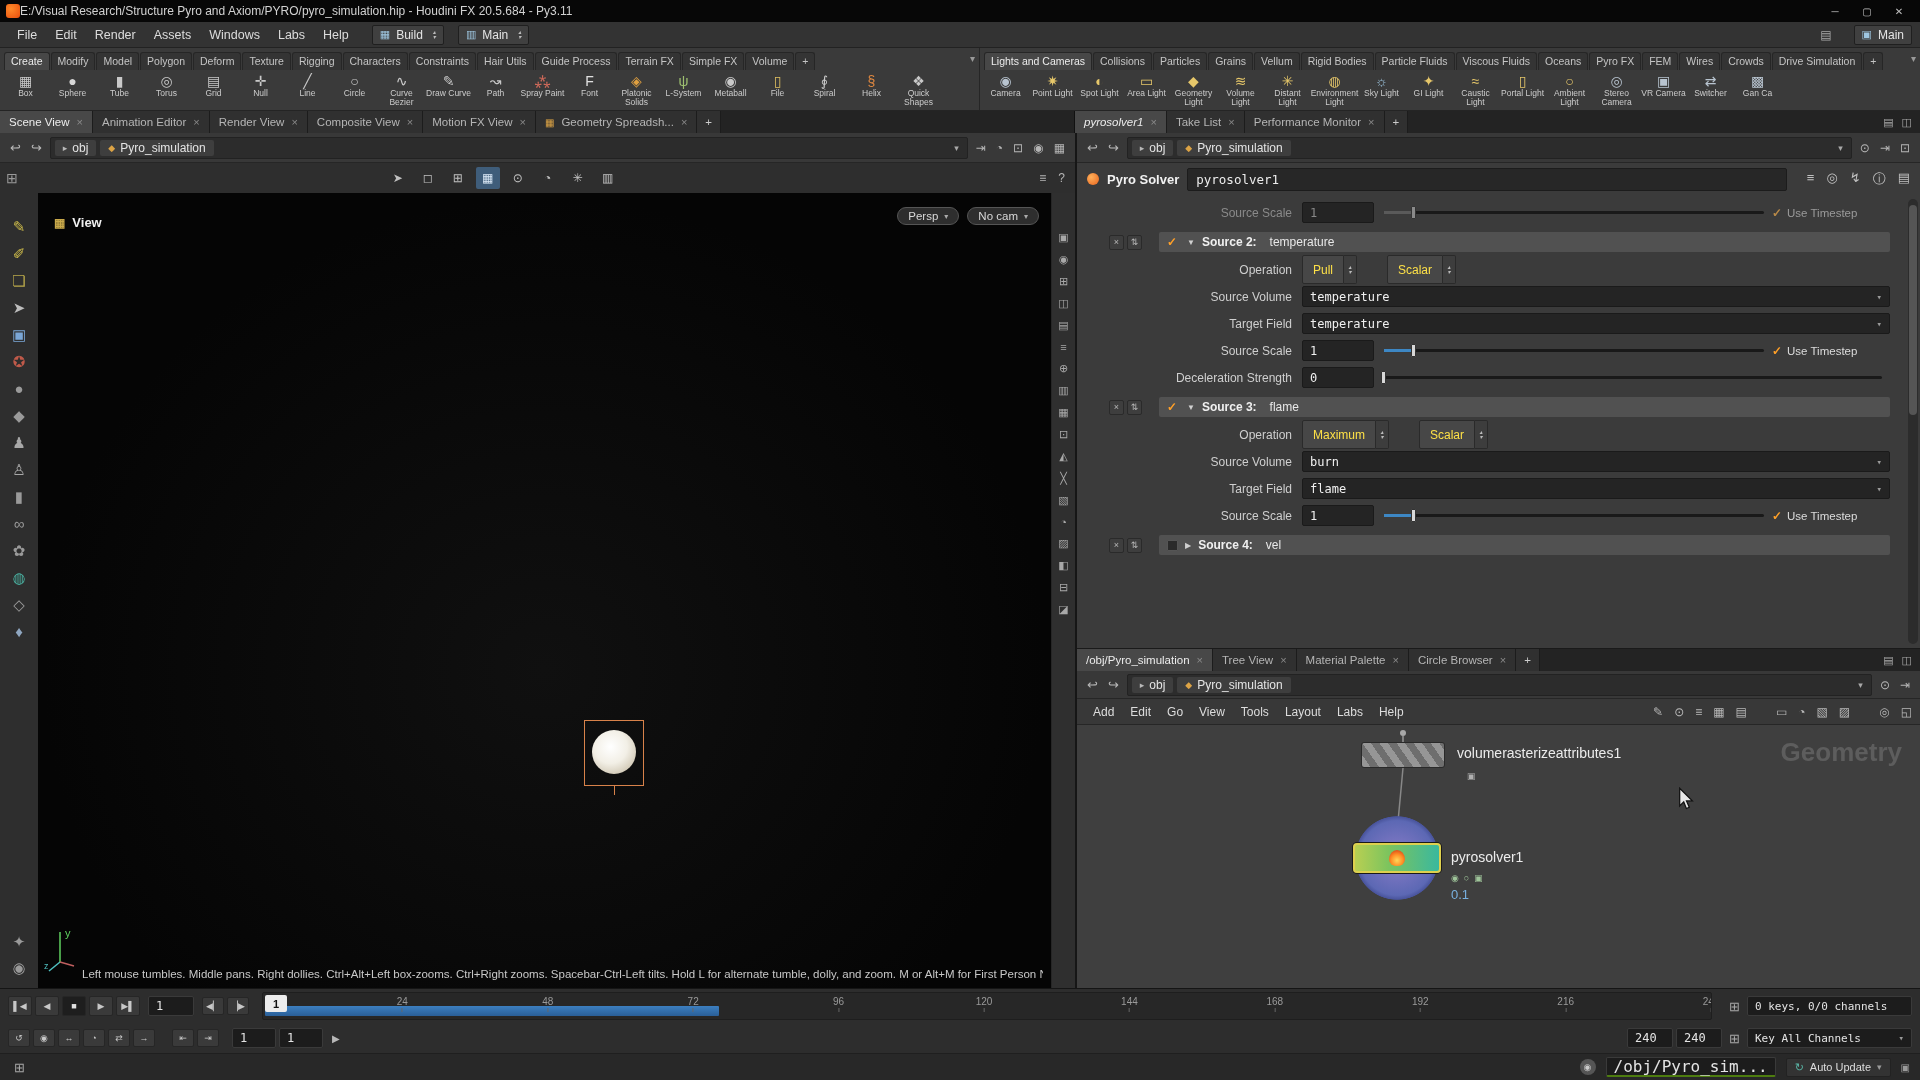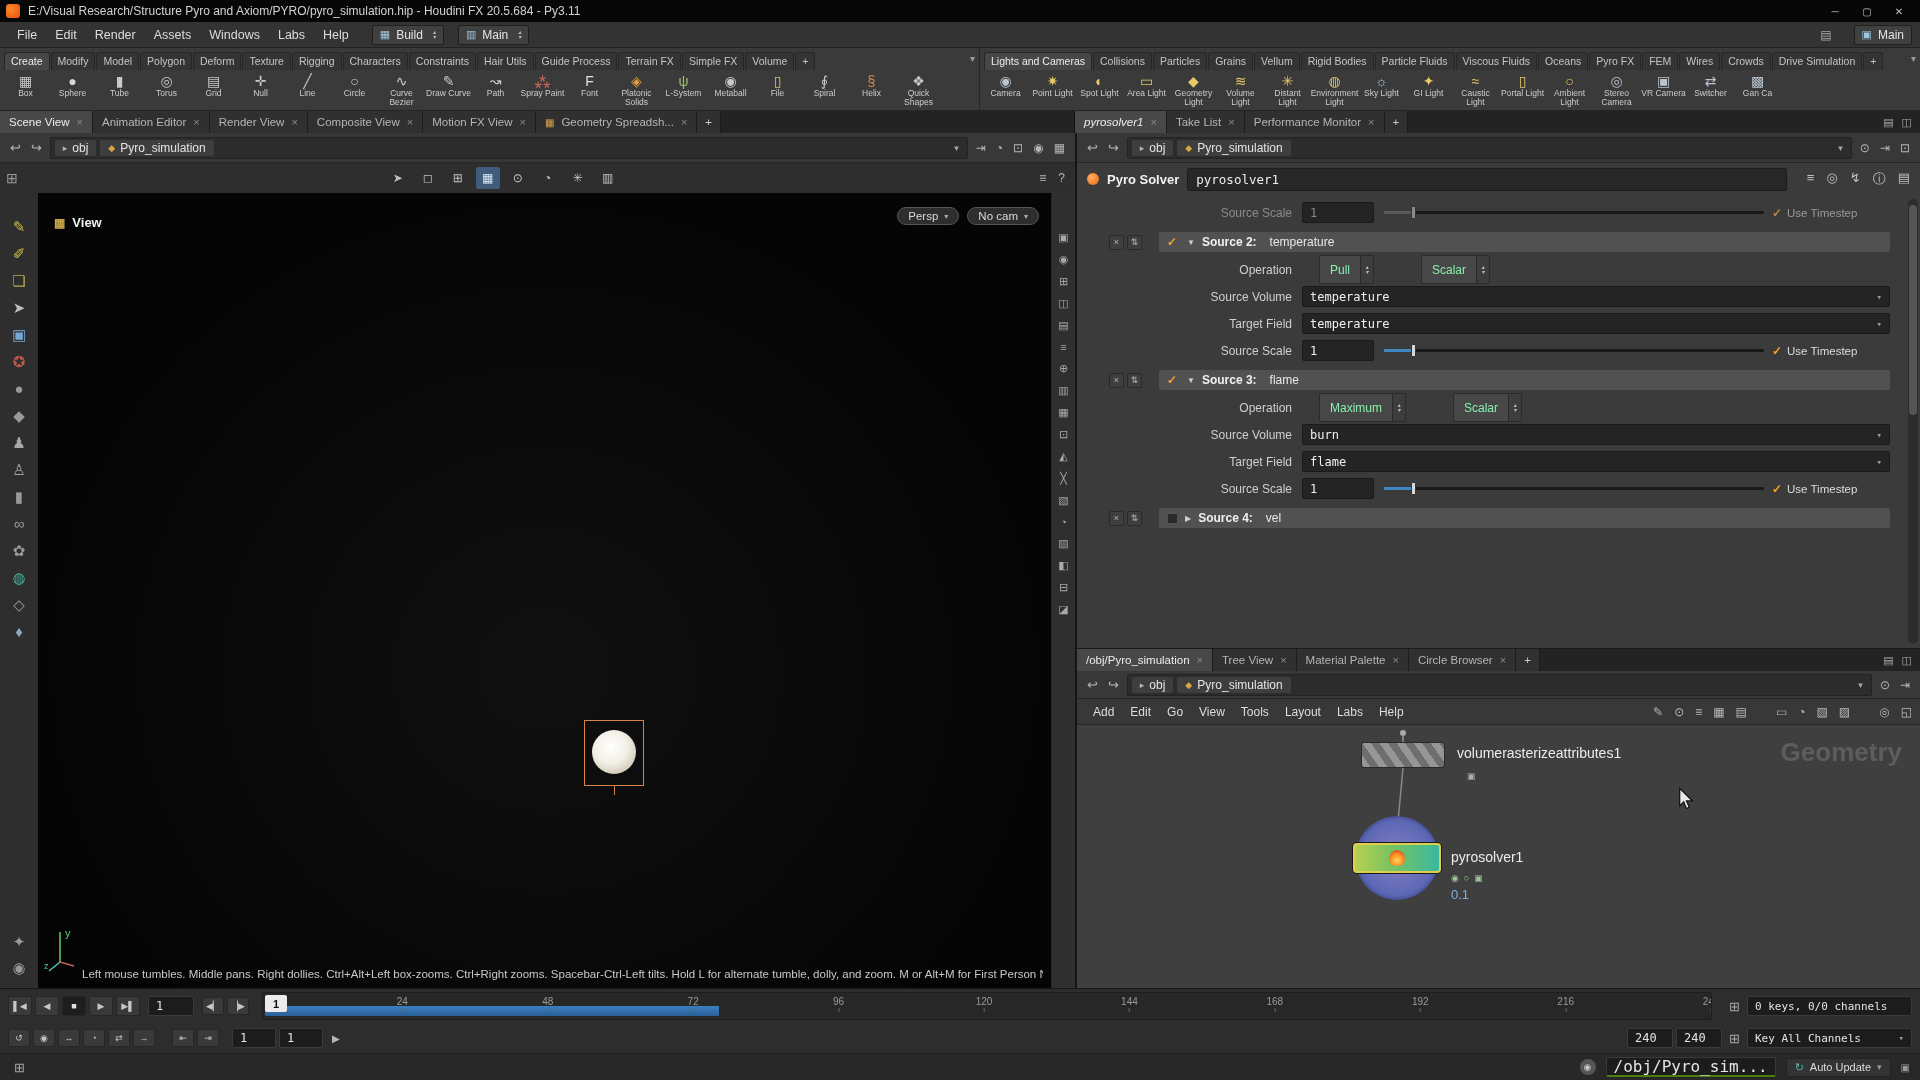--- a/index.html
+++ b/index.html
@@ -1,20 +1,20 @@
 <!DOCTYPE html>
 <html><head>
 <meta charset="utf-8">
 <style>
   * { box-sizing: border-box; margin:0; padding:0; }
   html,body { width:1920px; height:1080px; overflow:hidden; }
   body { background:#2b2b2b; font-family:"Liberation Sans",sans-serif; color:#ccc; font-size:12px; position:relative; }
 
   
-  .titlebar { position:absolute; top:0; left:0; right:0; height:22px; background:#070707; display:flex; align-items:center; gap:8px; padding:0 6px; }
+  .titlebar { position:absolute; top:0; left:0; right:0; height:22px; background:#070707; display:flex; align-items:center; gap:0; padding:0 6px; }
   .h-logo { width:14px; height:14px; border-radius:3px; background:radial-gradient(circle at 35% 35%, #ff8a2a, #e84e0e); }
   .tb-title { color:#d2d2d2; font-size:12px; white-space:nowrap; }
   .win-controls { margin-left:auto; display:flex; gap:2px; }
   .win-btn { width:30px; height:18px; display:flex; align-items:center; justify-content:center; color:#c0c0c0; font-size:10px; }
 
   
   .menubar { position:absolute; top:22px; left:0; right:0; height:26px; background:#333; border-bottom:1px solid #222; display:flex; align-items:center; padding:0 8px; }
   .mb-items { display:flex; }
   .menu-item { padding:4px 9px; font-size:12.5px; color:#ddd; }
   .sel { display:flex; align-items:center; gap:6px; background:#404040; border:1px solid #1f1f1f; border-radius:2px; padding:2px 7px; margin-left:14px; font-size:12px; color:#e4e4e4; }
@@ -92,21 +92,21 @@
   .param-scroll { position:absolute; top:62px; left:0; right:14px; bottom:340px; overflow:hidden; padding-top:4px; }
   .param-scrollbar { position:absolute; top:66px; right:2px; width:10px; bottom:344px; background:#2c2c2c; border-radius:5px; }
   .param-thumb { position:absolute; top:6px; left:1px; width:8px; height:210px; background:#555; border-radius:4px; }
   .prow { display:flex; align-items:center; height:27px; padding-right:16px; }
   .plabel { width:225px; text-align:right; padding-right:10px; color:#cfcfcf; font-size:12px; white-space:nowrap; }
   .pfield { background:#242424; border:1px solid #1a1a1a; border-radius:2px; color:#f0f0f0; font-family:"DejaVu Sans Mono",monospace; font-size:12px; padding:2px 7px; height:21px; display:flex; align-items:center; }
   .pfield.grow { flex:1; justify-content:space-between; }
   .pfield.num { width:72px; margin-right:10px; }
   .dd-arrow { color:#9a9a9a; font-size:9px; }
   .pdd { display:flex; align-items:stretch; margin-right:30px; }
-  .pdd-val { background:#474747; border:1px solid #2a2a2a; border-radius:2px 0 0 2px; padding:2px 10px; font-size:12px; color:#86efac; display:flex; align-items:center; height:29px;margin-left:17px; }
+  .pdd-val { background:#474747; border:1px solid #2a2a2a; border-radius:2px 0 0 2px; padding:2px 10px; font-size:12px; color:#fde047; display:flex; align-items:center; height:29px; }
   .pdd-step { width:13px; background:#3d3d3d; border:1px solid #2a2a2a; border-left:none; border-radius:0 2px 2px 0; display:flex; flex-direction:column; align-items:center; justify-content:center; color:#bbb; font-size:6px; line-height:5px; }
   .pslider { position:relative; flex:1; height:13px; margin-right:8px; }
   .pslider::before { content:""; position:absolute; left:0; right:0; top:5px; height:3px; background:#191919; border-radius:2px; }
   .psl-fill { position:absolute; left:0; top:5px; height:3px; background:#3d87c4; }
   .psl-handle { position:absolute; top:0; width:5px; height:13px; background:#d8d8d8; border:1px solid #333; border-radius:1px; }
   .pts { display:flex; align-items:center; gap:5px; width:118px; color:#dcdcdc; font-size:11.5px; white-space:nowrap; }
   .pts-check { color:#ffa028; font-weight:bold; font-size:12px; }
   .psec-head { display:flex; align-items:center; height:24px; padding:0 16px 0 32px; gap:3px; margin-top:4px; margin-bottom:2px; }
   .sec-sq { width:15px; height:15px; background:#3e3e3e; border:1px solid #2a2a2a; border-radius:2px; color:#b8b8b8; font-size:9px; display:flex; align-items:center; justify-content:center; }
   .sec-bar { flex:1; height:20px; background:#515151; border-radius:2px; display:flex; align-items:center; gap:7px; padding:0 8px; margin-left:14px; }
@@ -670,20 +670,28 @@
           <div class="pfield num">1</div>
           <div class="pslider">
             <div class="psl-fill" style="width: 8%;"></div>
             <div class="psl-handle" style="left: calc(8% - 3px);"></div>
           </div>
           <div class="pts">
             <span class="pts-check">✓</span>
             <span>Use Timestep</span>
           </div>
         </div>
+        <div class="prow">
+          <div class="plabel">Deceleration Strength</div>
+          <div class="pfield num">0</div>
+          <div class="pslider">
+            <div class="psl-fill" style="width: 0%;"></div>
+            <div class="psl-handle" style="left: calc(0% - 3px);"></div>
+          </div>
+        </div>
       </div>
       <div class="psec">
         <div class="psec-head">
           <span class="sec-sq">×</span>
           <span class="sec-sq">⇅</span>
           <div class="sec-bar">
             <span class="sec-check">✓</span>
             <span class="sec-tri">▼</span>
             <b class="sec-title">Source 3:</b>
             <span class="sec-val">flame</span>

